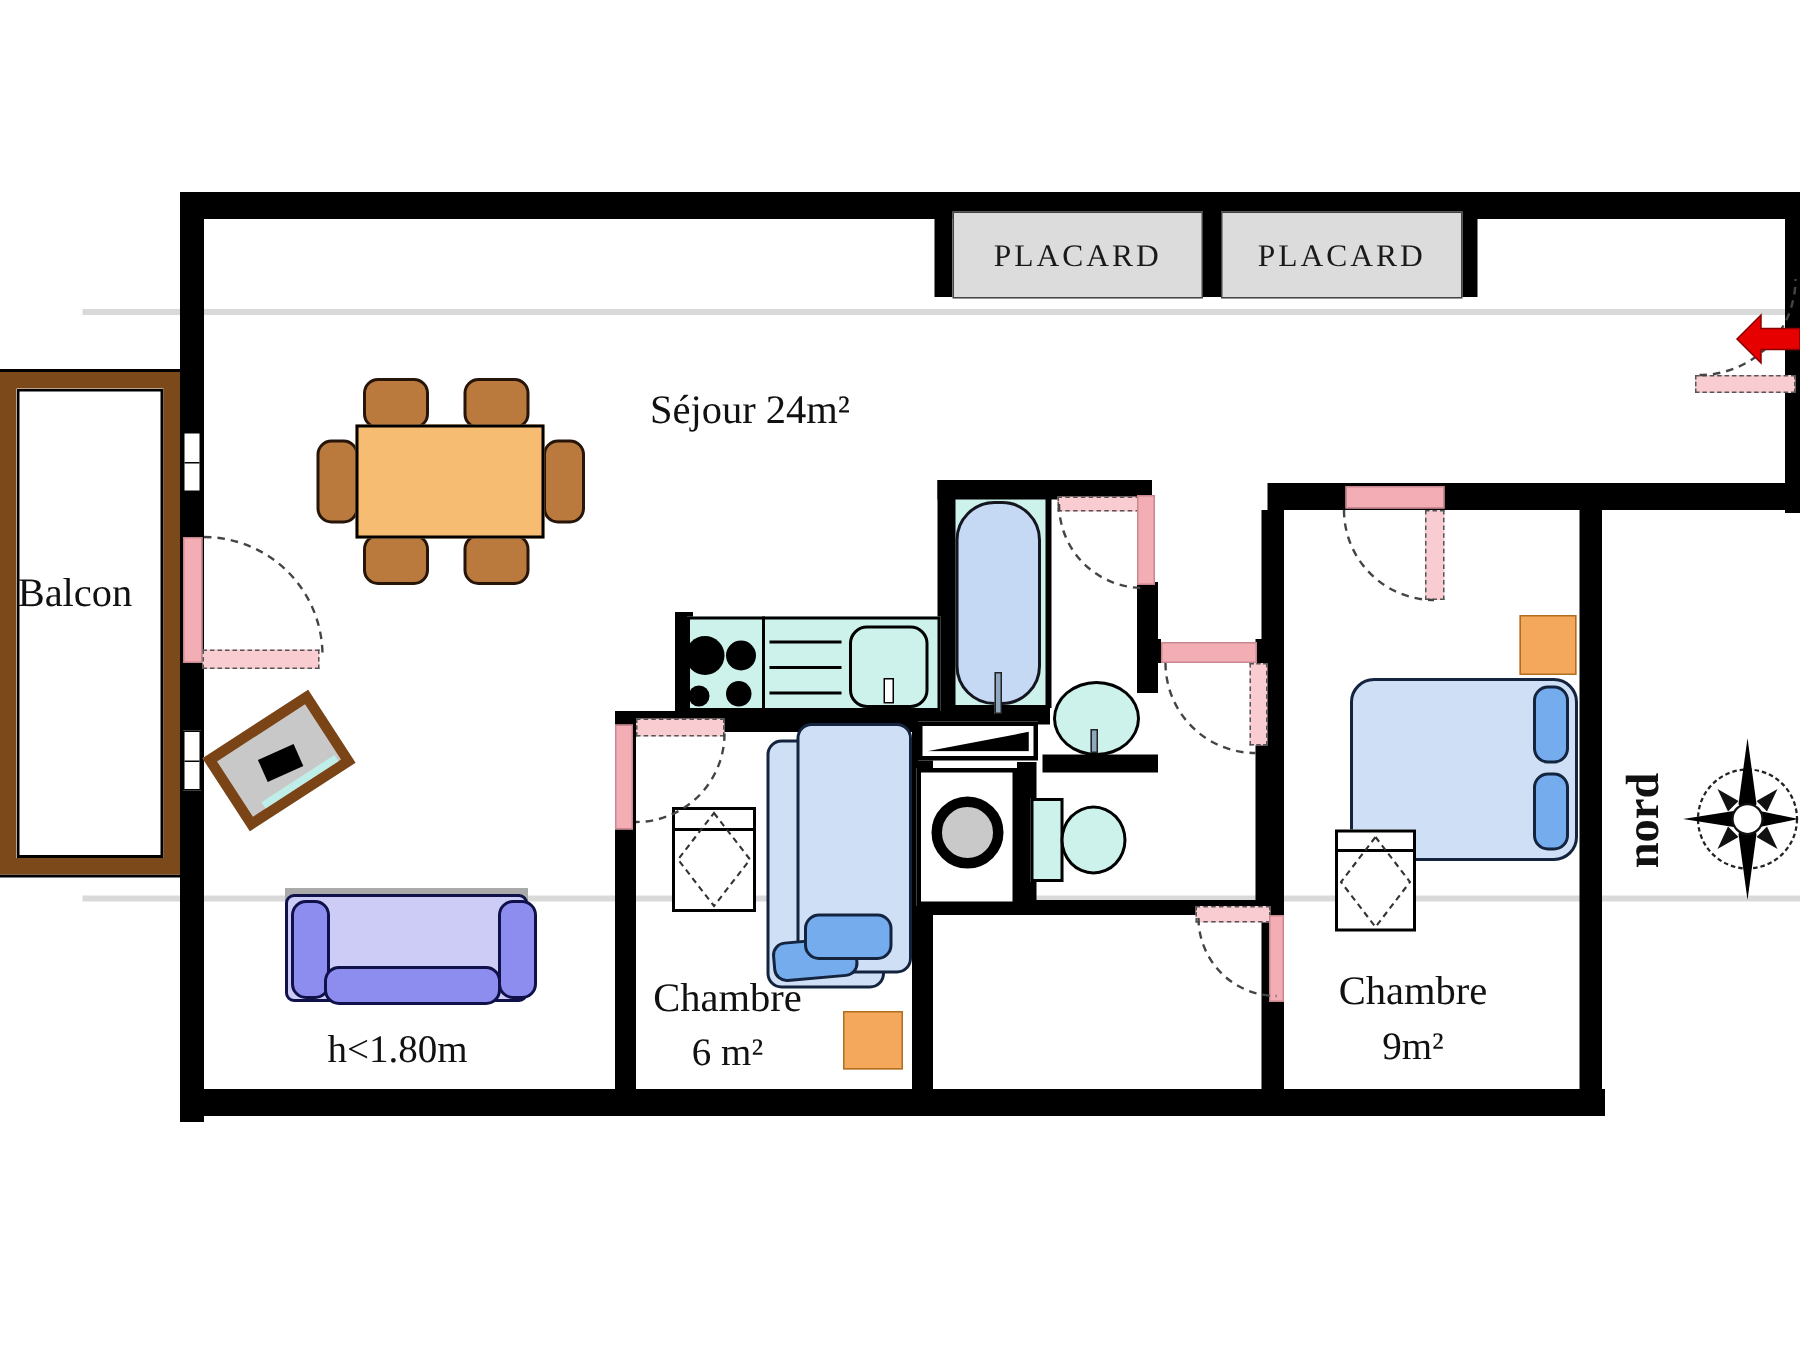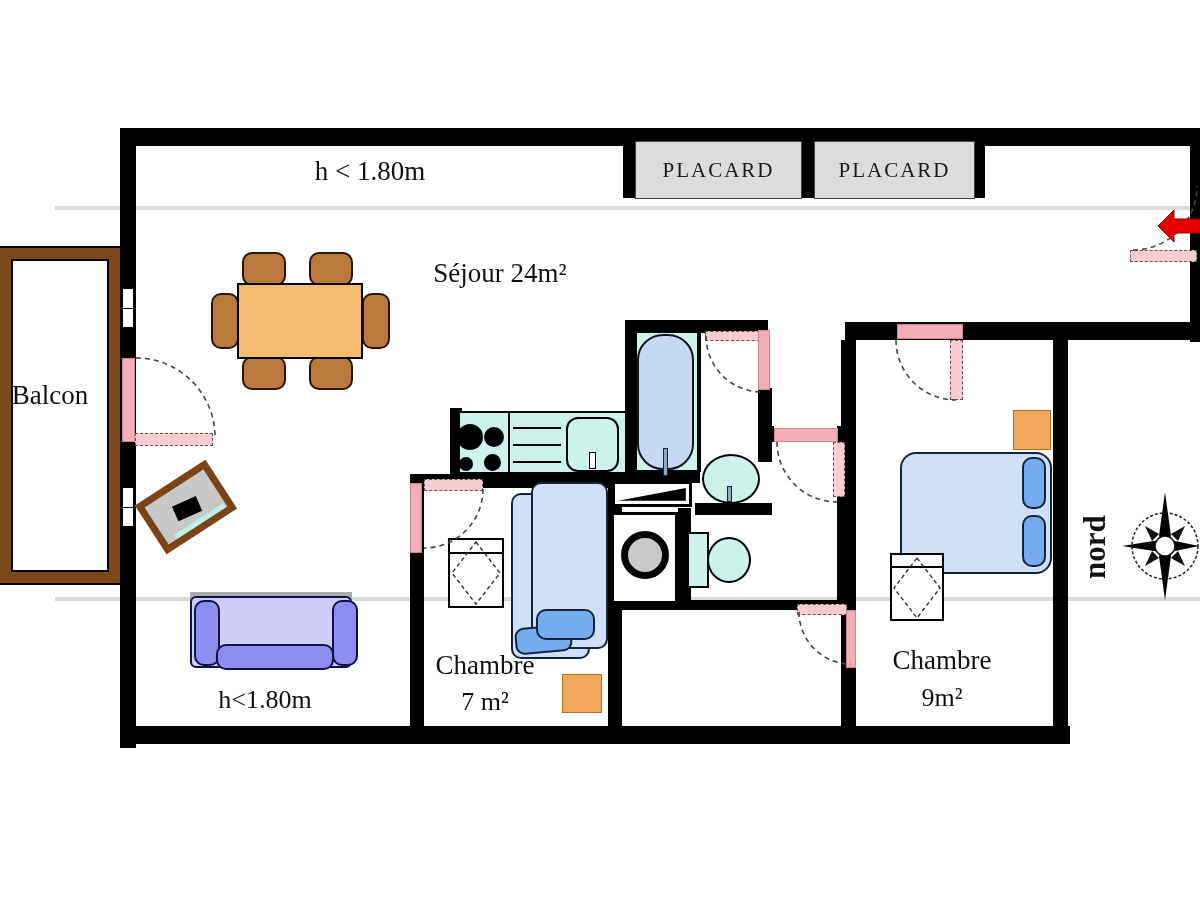--- a/index.html
+++ b/index.html
@@ -160,23 +160,22 @@
       <polygon points="1185,566 1171,558 1178,551" fill="#111"></polygon>
       <polygon points="1145,566 1159,558 1152,551" fill="#111"></polygon>
       <polygon points="1165,492 1171,536 1165,547 1159,536" fill="#000"></polygon>
       <polygon points="1165,600 1171,556 1165,545 1159,556" fill="#000"></polygon>
       <polygon points="1122,546 1160,540 1167,546 1160,552" fill="#000"></polygon>
       <polygon points="1199,546 1170,540 1163,546 1170,552" fill="#000"></polygon>
       <circle cx="1165" cy="546" r="10" fill="#fff" stroke="#111" stroke-width="1.5"></circle>
     </g>
   </svg>
 
-  <div class="lbl" style="left:280px;top:156px;width:180px;font-size:27px;">h &lt; 1.80m</div>
   <div class="lbl" style="left:410px;top:258px;width:180px;font-size:27px;">Séjour 24m²</div>
   <div class="lbl" style="left:4px;top:380px;width:92px;font-size:27px;">Balcon</div>
   <div class="lbl" style="left:200px;top:685px;width:130px;font-size:26px;">h&lt;1.80m</div>
   <div class="lbl" style="left:420px;top:650px;width:130px;font-size:27px;">Chambre</div>
-  <div class="lbl" style="left:420px;top:687px;width:130px;font-size:26px;">7 m²</div>
+  <div class="lbl" style="left:420px;top:687px;width:130px;font-size:26px;">6 m²</div>
   <div class="lbl" style="left:876px;top:645px;width:132px;font-size:27px;">Chambre</div>
   <div class="lbl" style="left:876px;top:683px;width:132px;font-size:26px;">9m²</div>
   <div class="lbl" style="left:1044px;top:530px;width:100px;height:34px;font-size:31px;font-weight:bold;transform:rotate(-90deg);">nord</div>
 
 </div>
 
 </body></html>

